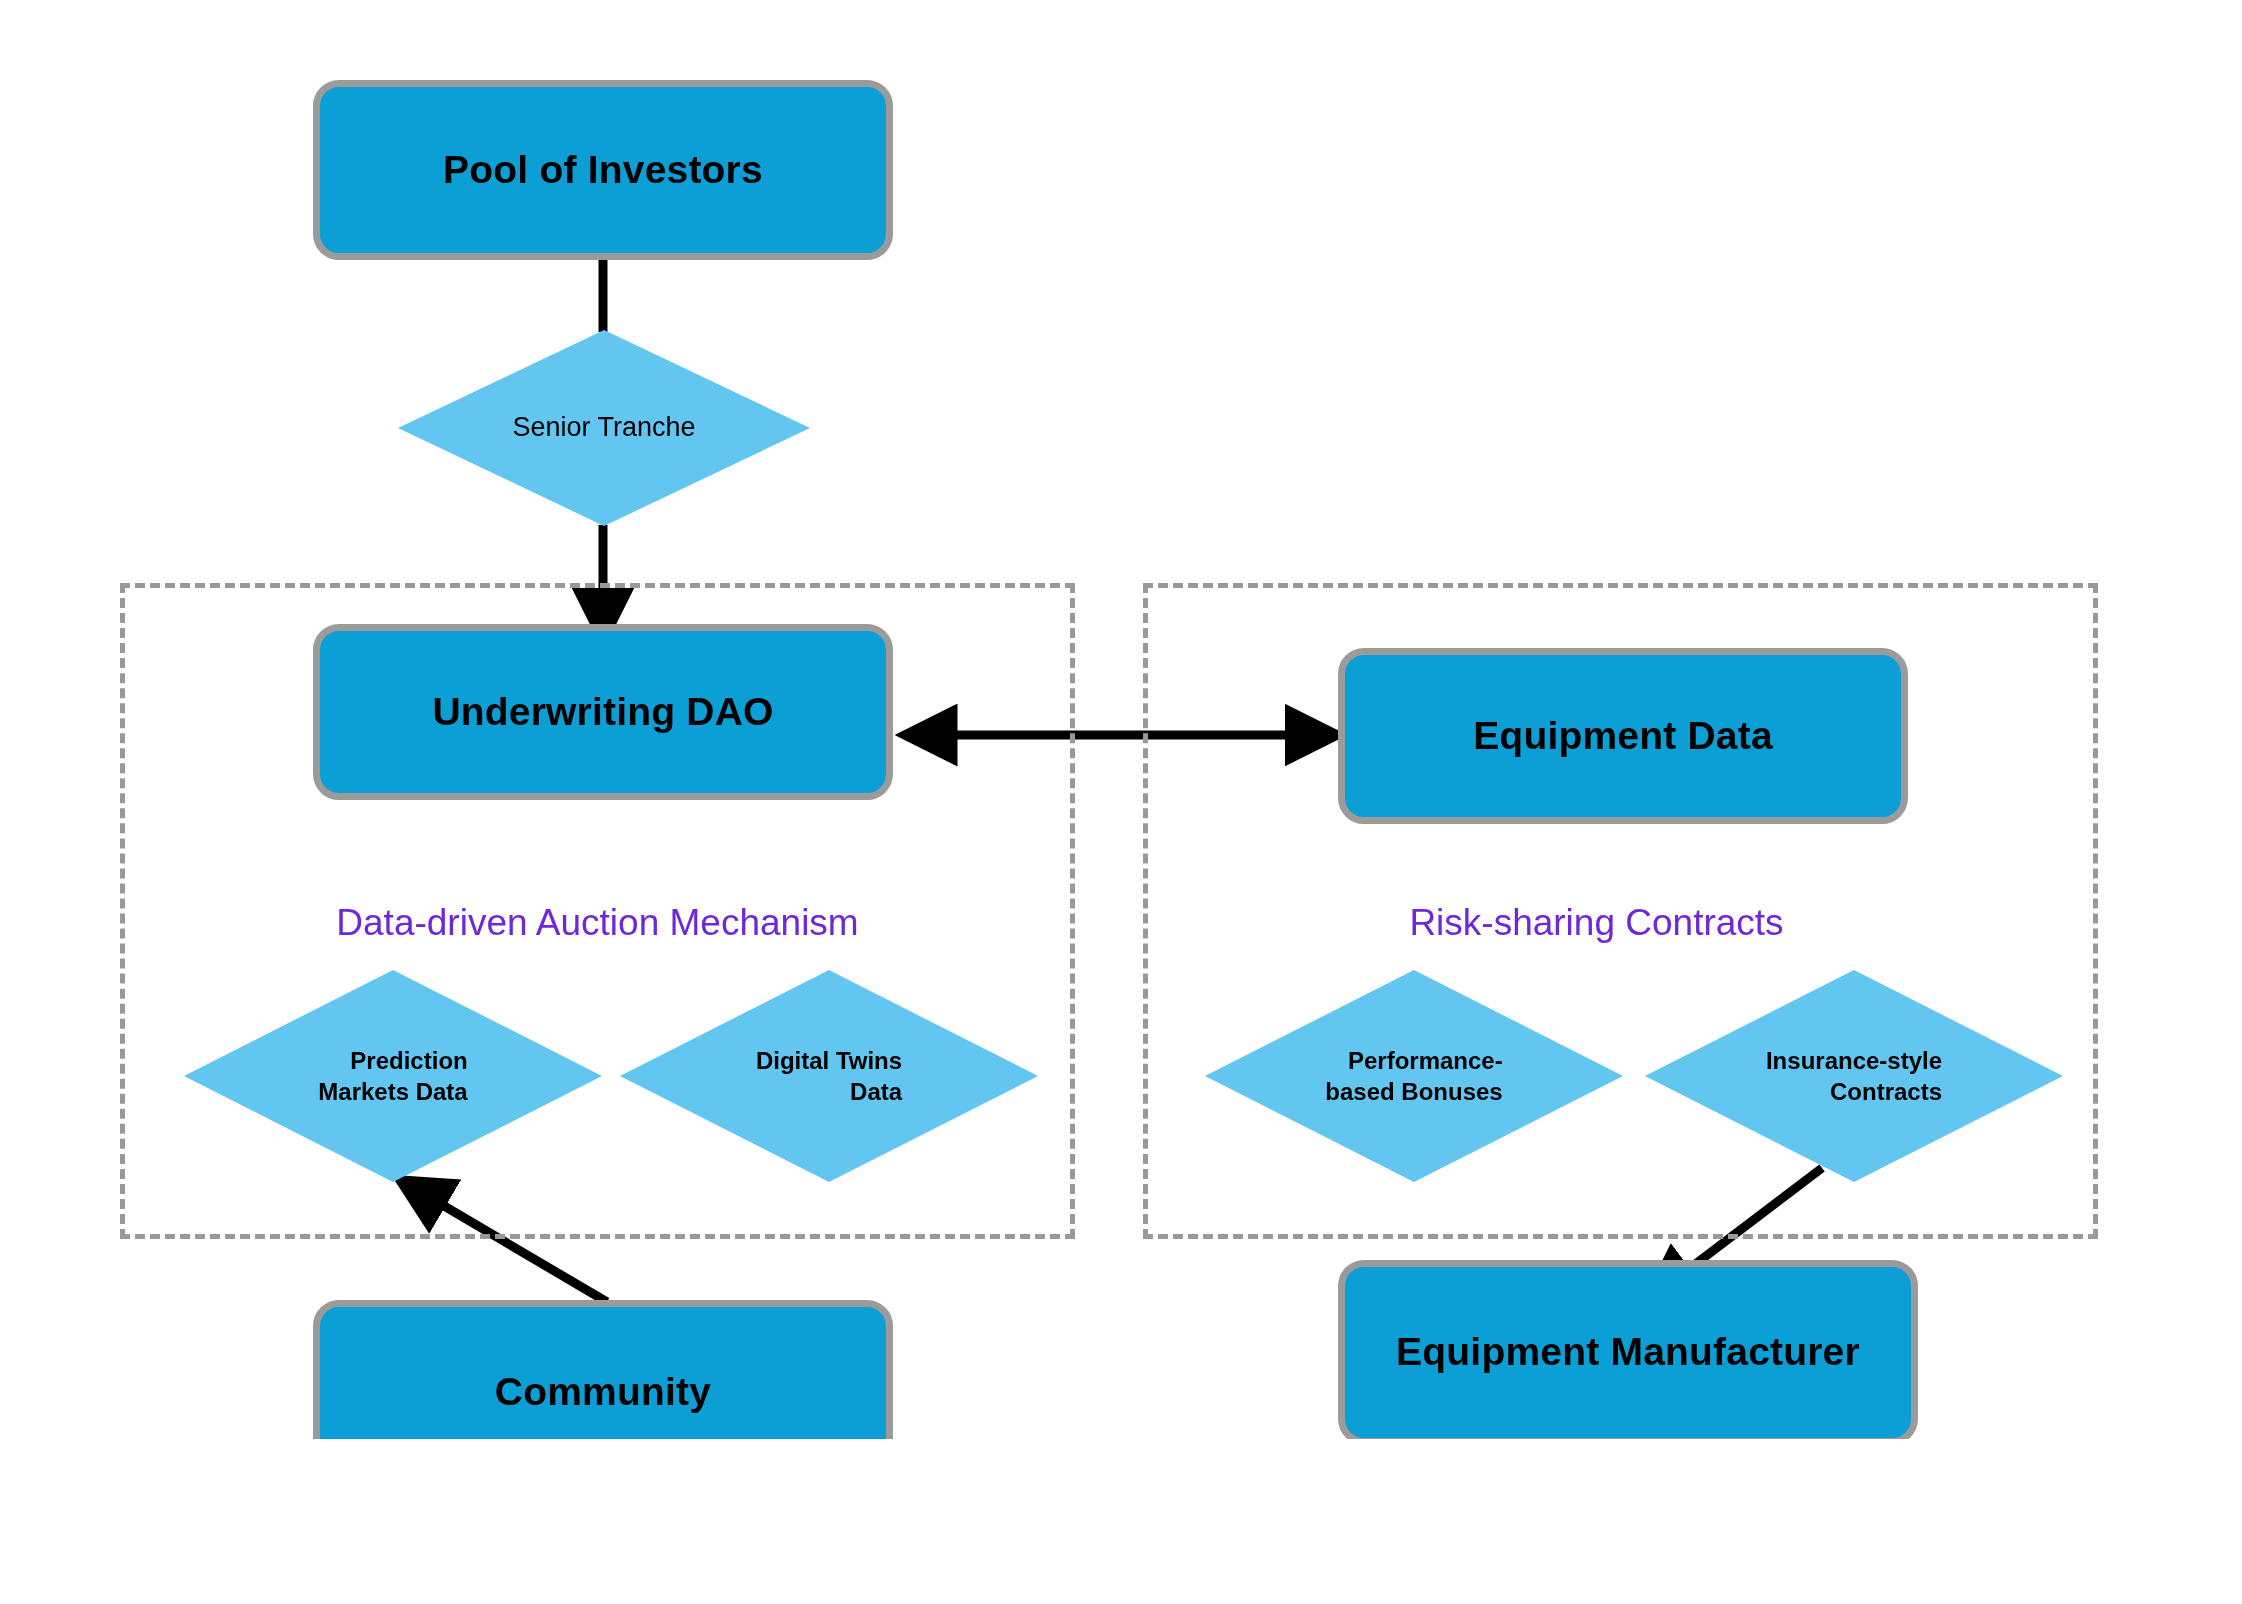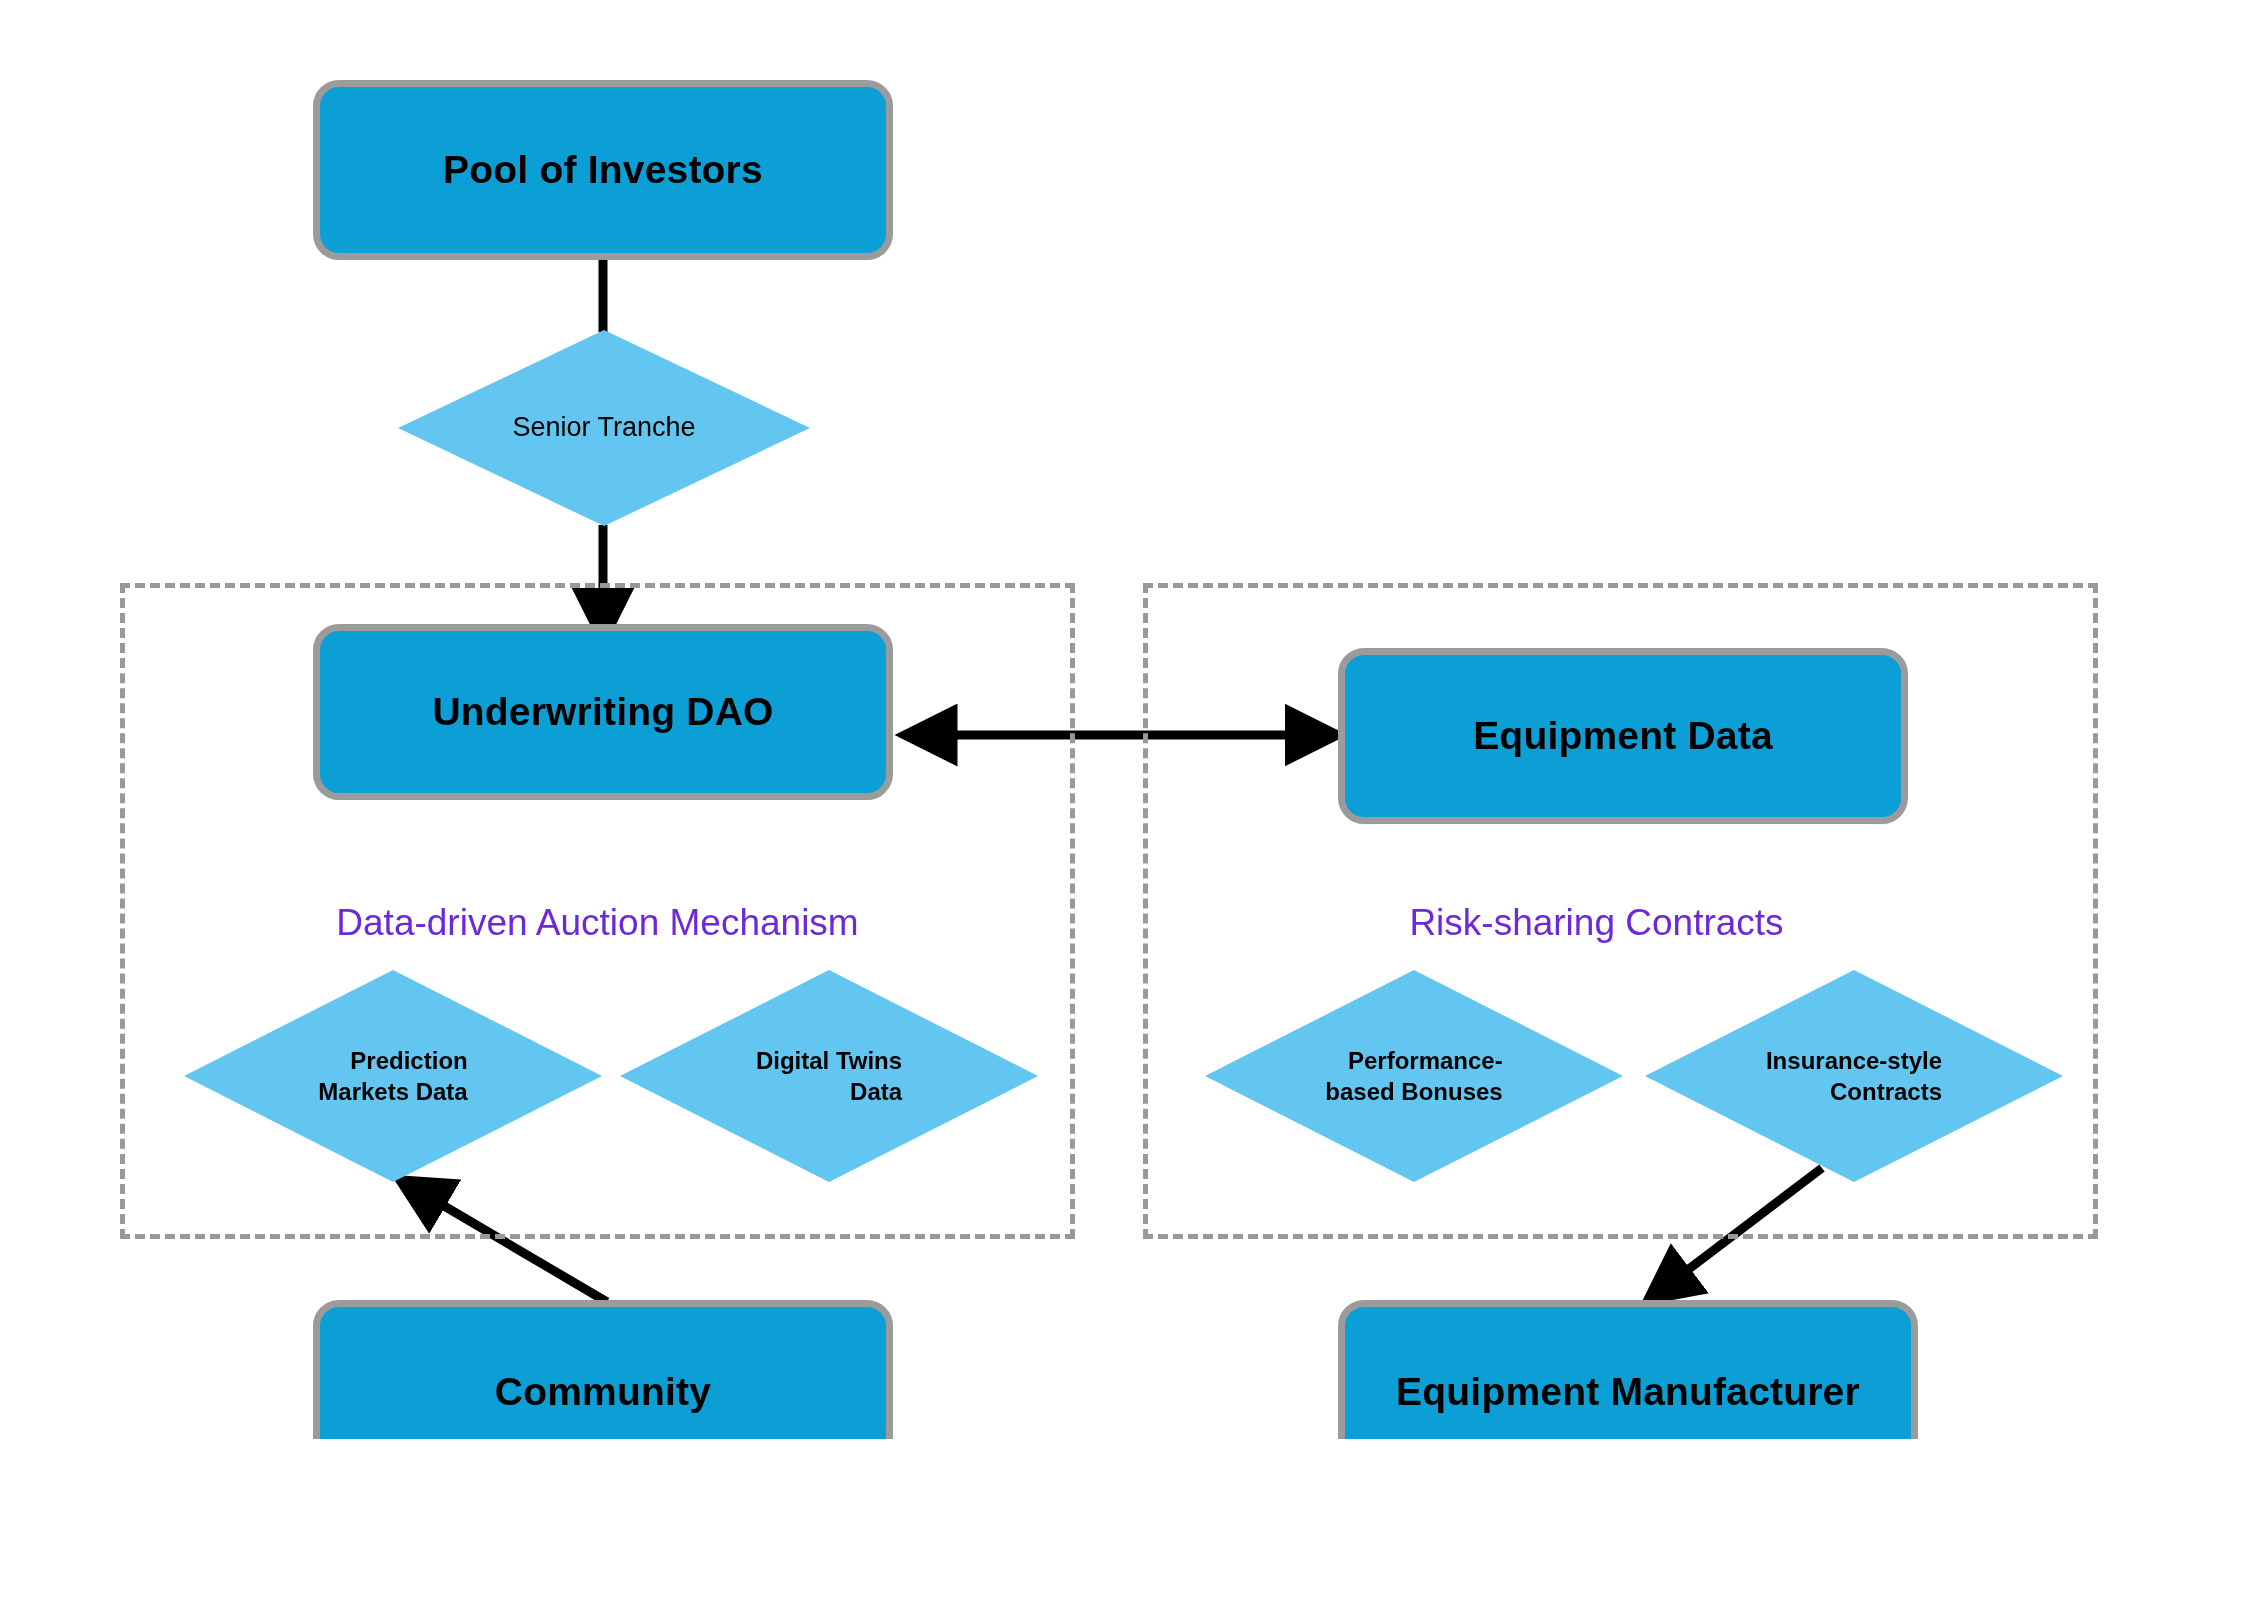--- a/index.html
+++ b/index.html
@@ -173,17 +173,17 @@
   <div class="diamond small" style="left:1645px; top:970px; width:418px; height:212px;">
     <div class="shape"></div>
     <div class="diamond-label">Insurance-style
 Contracts</div>
   </div>
 
   <div class="node-box" style="left:313px; top:1300px; width:580px; height:185px;">
     <span class="node-label">Community</span>
   </div>
 
-  <div class="node-box" style="left:1338px; top:1300px; width:580px; height:185px;">
+  <div class="node-box" style="left:1338px; top:1260px; width:580px; height:185px;">
     <span class="node-label">Equipment Manufacturer</span>
   </div>
 
 </div>
 
 </body></html>

